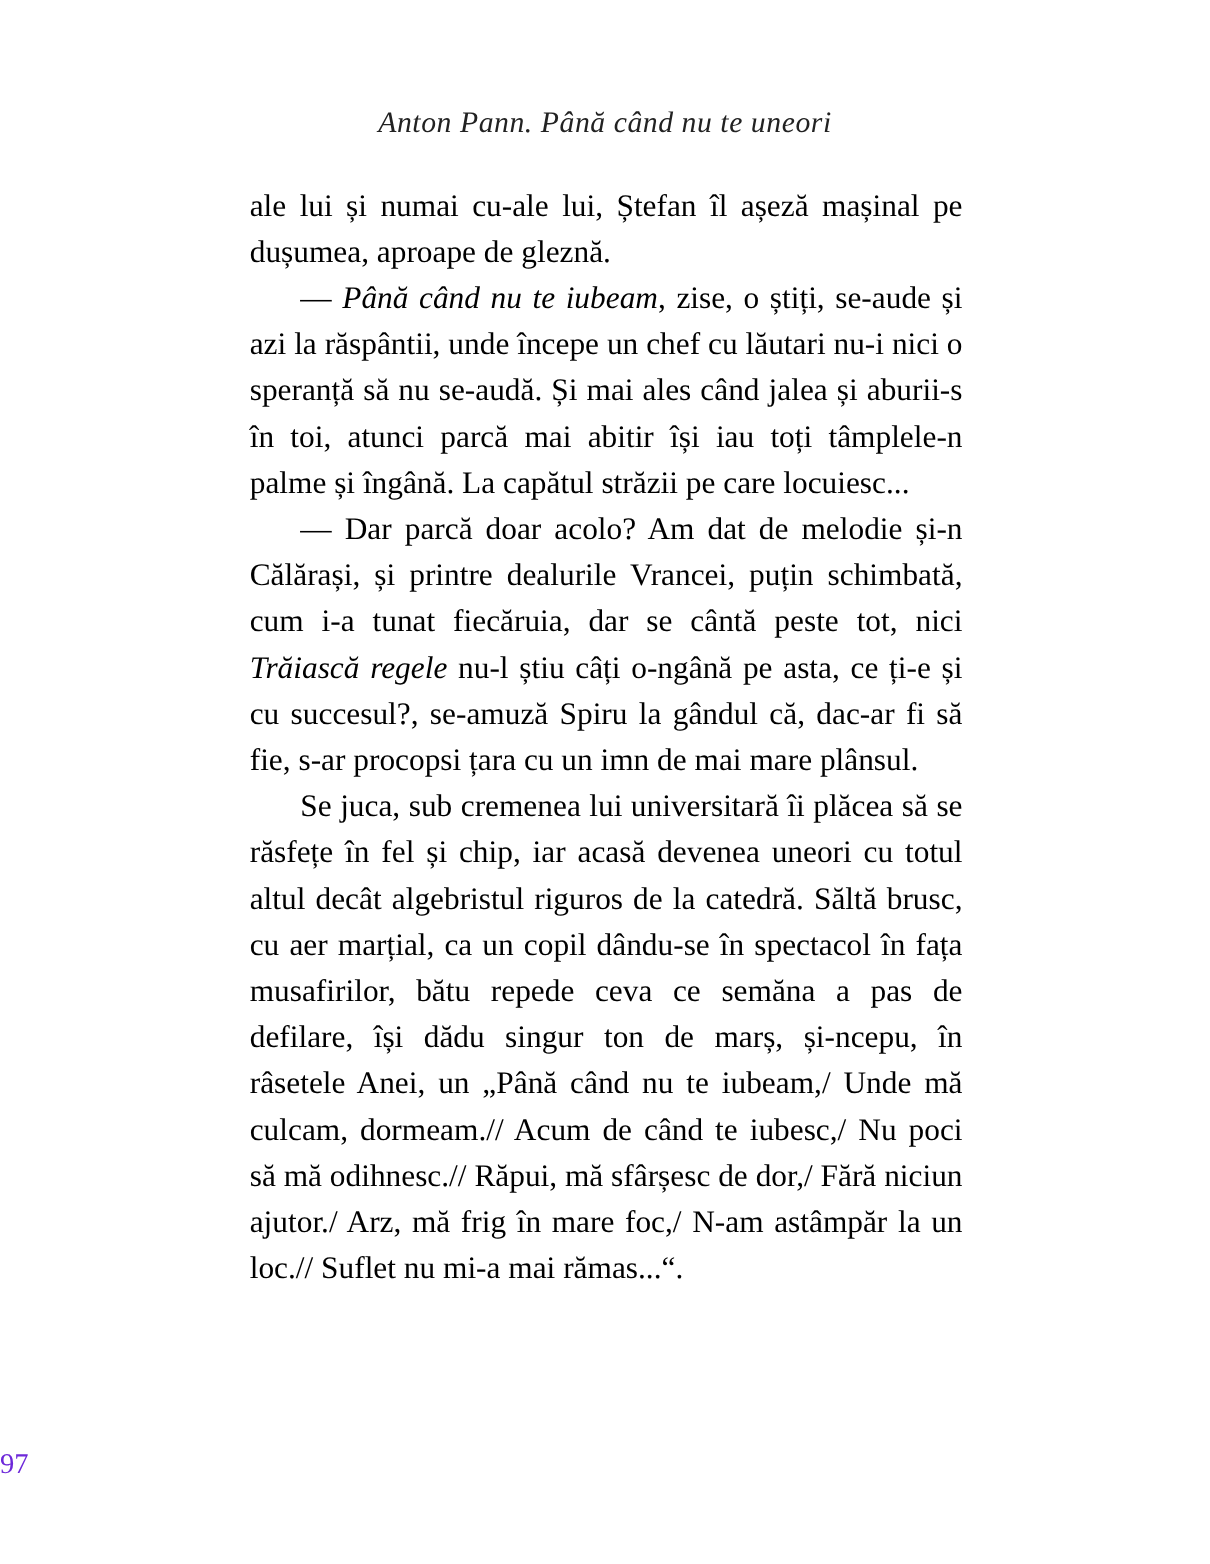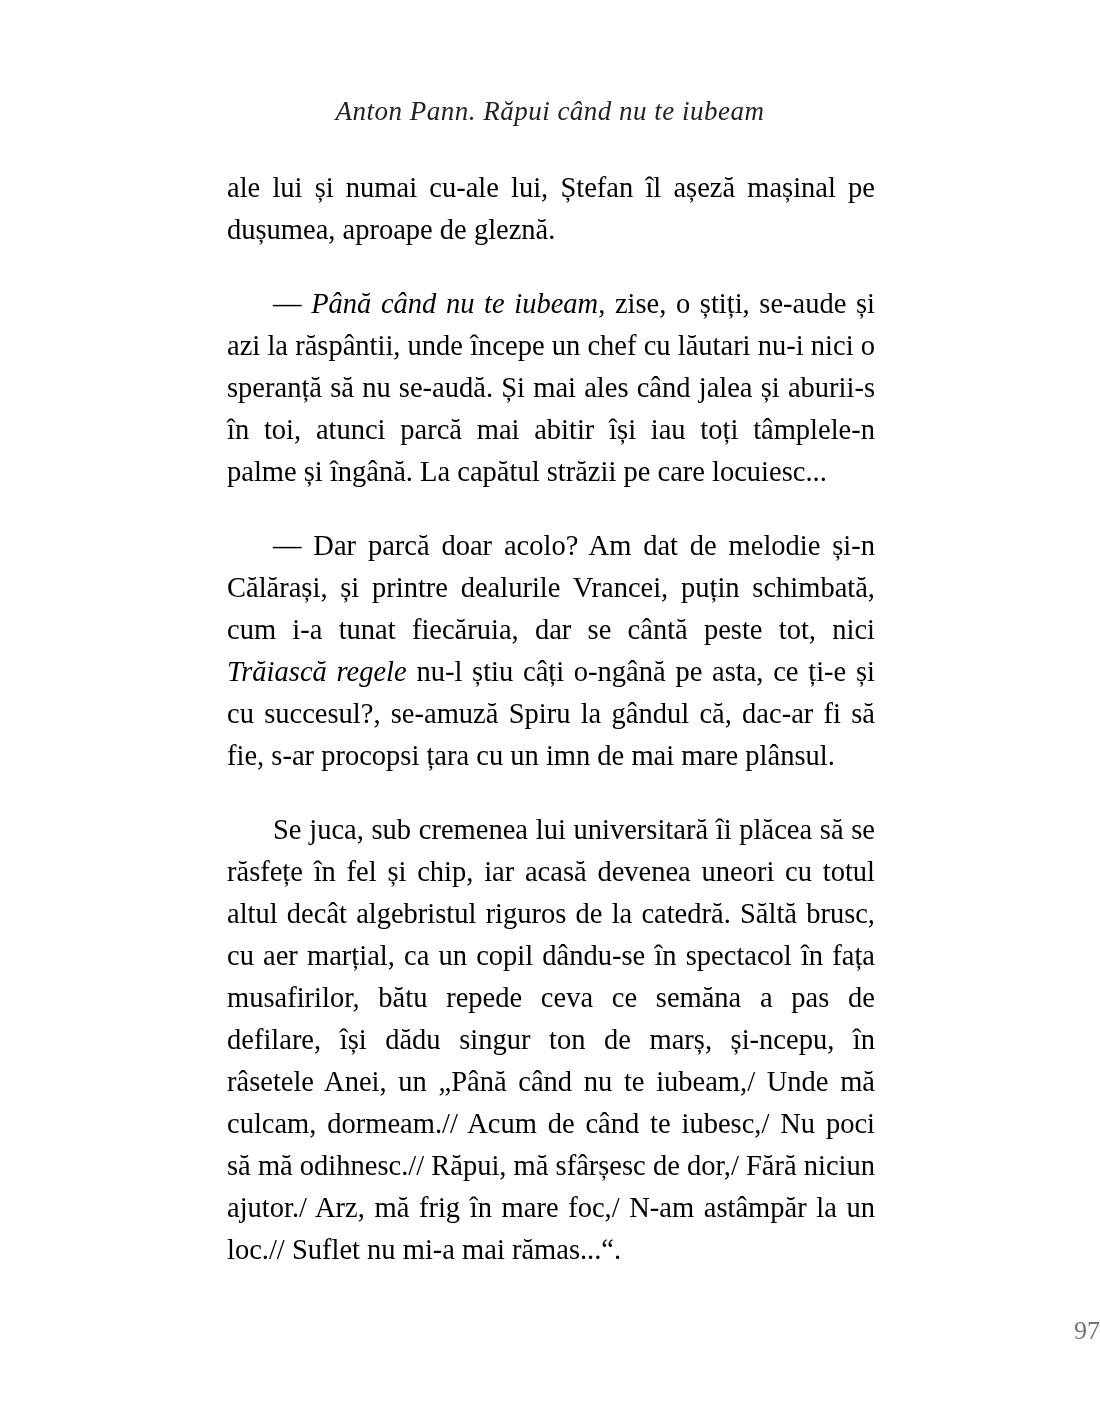--- a/index.html
+++ b/index.html
@@ -35,39 +35,38 @@
     line-height: 42px;
     text-align: justify;
     color: #000000;
   }
   .text-block p {
     margin: 0;
     padding: 0;
   }
   .text-block p.indented {
     text-indent: 46px;
-    margin-top: 32px;
   }
   .italic {
     font-style: italic;
   }
   .page-number {
     position: absolute;
     top: 1316px;
     left: 0;
     width: 100%;
-    text-align: right;
+    text-align: left;
     font-size: 26px;
-    color: #737373;
+    color: #6d28d9;
   }
 </style>
 </head>
 <body>
 
-<div class="running-header">Anton Pann. Răpui când nu te iubeam</div>
+<div class="running-header">Anton Pann. Până când nu te uneori</div>
 
 <div class="text-block">
     <p class=""><span>ale lui și numai cu-ale lui, Ștefan îl așeză mașinal pe dușumea, aproape de gleznă.</span></p>
     <p class="indented"><span>— </span><span class="italic">Până când nu te iubeam</span><span>, zise, o știți, se-aude și azi la răspântii, unde începe un chef cu lăutari nu-i nici o speranță să nu se-audă. Și mai ales când jalea și aburii-s în toi, atunci parcă mai abitir își iau toți tâmplele-n palme și îngână. La capătul străzii pe care locuiesc...</span></p>
     <p class="indented"><span>— Dar parcă doar acolo? Am dat de melodie și-n Călărași, și printre dealurile Vrancei, puțin schimbată, cum i-a tunat fiecăruia, dar se cântă peste tot, nici </span><span class="italic">Trăiască regele</span><span> nu-l știu câți o-ngână pe asta, ce ți-e și cu succesul?, se-amuză Spiru la gândul că, dac-ar fi să fie, s-ar procopsi țara cu un imn de mai mare plânsul.</span></p>
     <p class="indented"><span>Se juca, sub cremenea lui universitară îi plăcea să se răsfețe în fel și chip, iar acasă devenea uneori cu totul altul decât algebristul riguros de la catedră. Săltă brusc, cu aer marțial, ca un copil dându-se în spectacol în fața musafirilor, bătu repede ceva ce semăna a pas de defilare, își dădu singur ton de marș, și-ncepu, în râsetele Anei, un „Până când nu te iubeam,/ Unde mă culcam, dormeam.// Acum de când te iubesc,/ Nu poci să mă odihnesc.// Răpui, mă sfârșesc de dor,/ Fără niciun ajutor./ Arz, mă frig în mare foc,/ N-am astâmpăr la un loc.// Suflet nu mi-a mai rămas...“.</span></p>
   </div>
 
 <div class="page-number">97</div>
 

